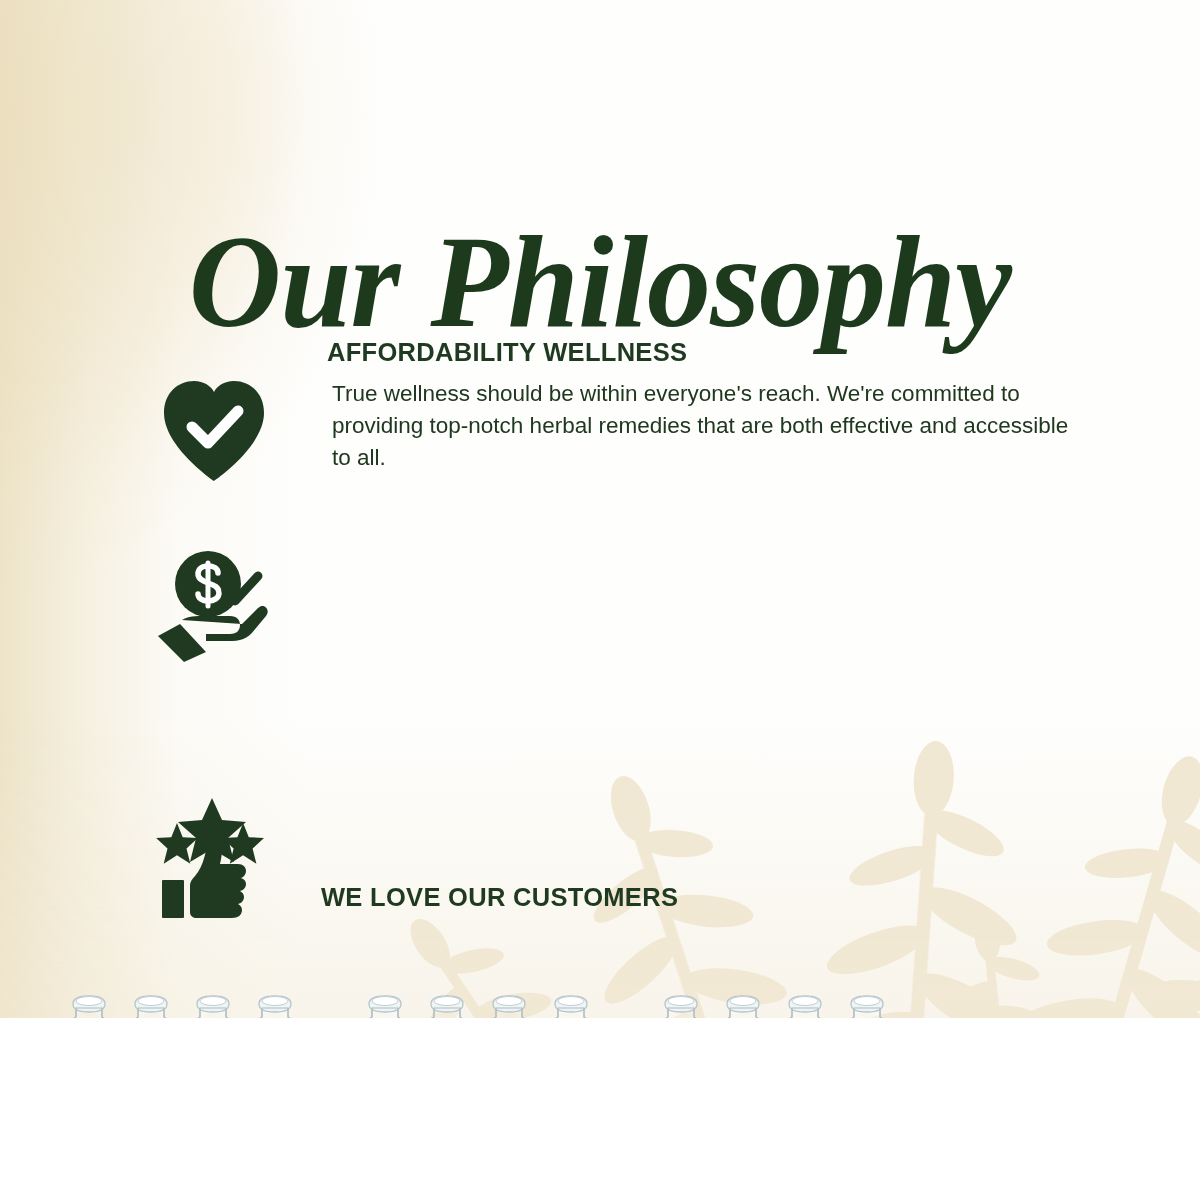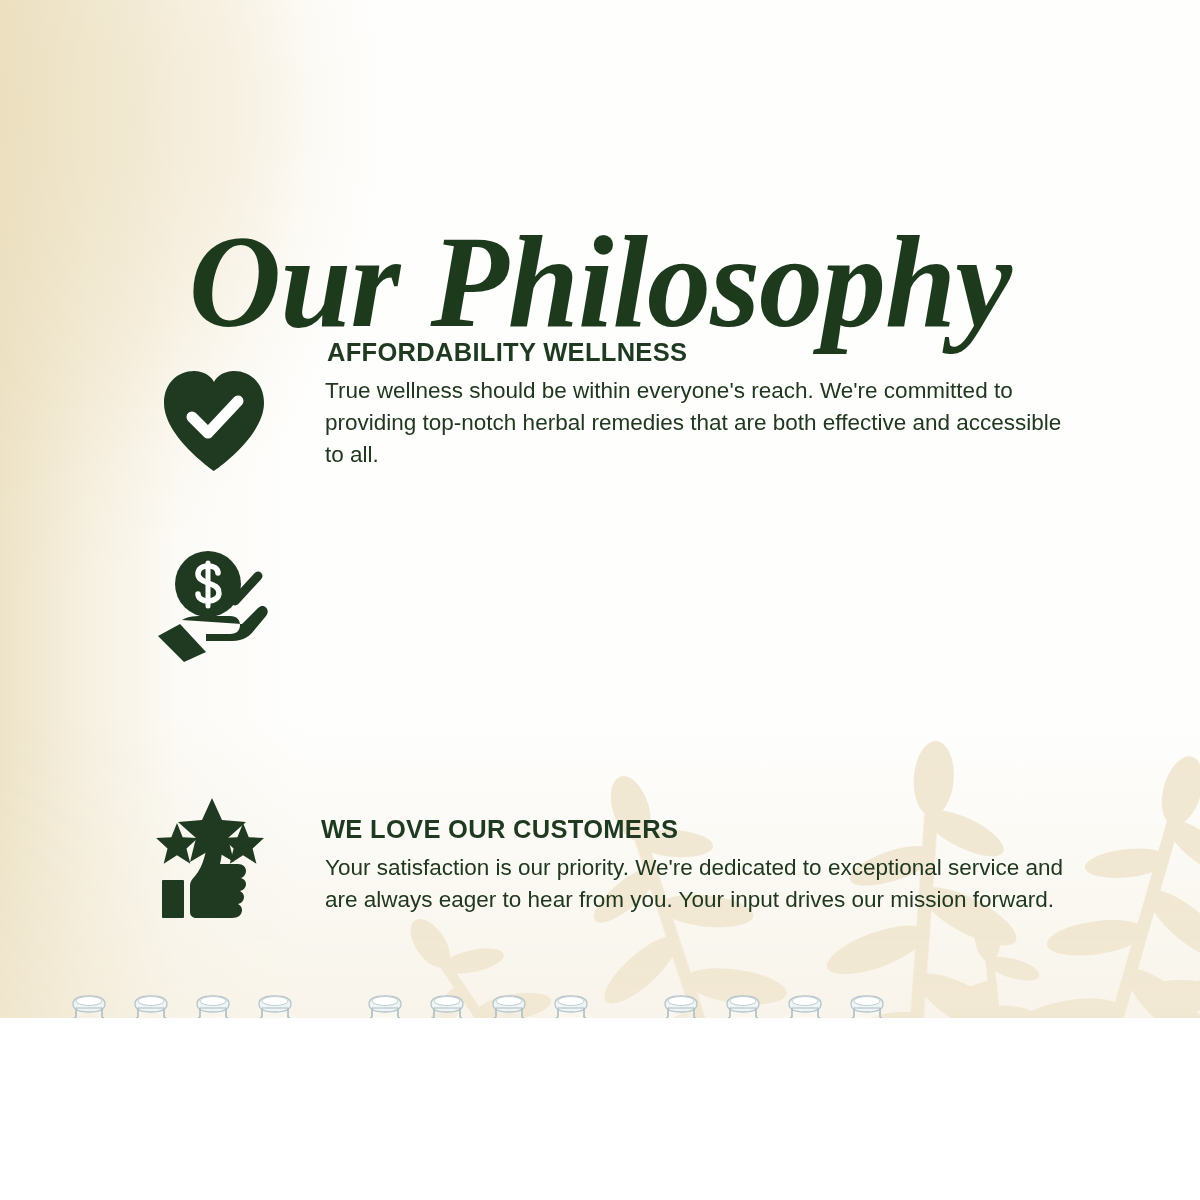--- a/index.html
+++ b/index.html
@@ -93,21 +93,21 @@
     color: #1f3a20;
     margin: 0 0 8px 0;
     white-space: nowrap;
   }
   .feature-desc {
     font-family: "Liberation Sans", sans-serif;
     font-weight: 400;
     font-size: 22.5px;
     line-height: 1.42;
     color: #20381f;
-    margin: 4px;
+    margin: 11px;
     max-width: 760px;
   }
 
   #feature-0 { top: 336px; }
   #feature-1 { top: 548px; }
   #feature-2 { top: 796px; }
 
   #feature-0 .feature-title { padding-left: 6px; }
 
   
@@ -208,21 +208,20 @@
         </g>
         <g fill="#1f3a20">
 
           <path d="M52 55 C50 63 48 70 44 76 C40 82 36 84 36 90 L36 116 C36 120 39 122 43 122 L78 122 C84 122 88 119 88 114 C88 111 86 109 84 108 C88 107 90 104 90 101 C90 98 88 96 86 95 C90 94 92 91 92 88 C92 85 90 83 87 82 C90 81 92 78 92 75 C92 71 89 68 84 68 L66 68 C66 68 68 60 68 54 C68 48 65 44 60 44 C55 44 53 48 52 55 Z"></path>
           <rect x="8" y="84" width="22" height="38" rx="1"></rect>
         </g>
       </svg>
     </div>
     <div class="feature-body">
       <h2 class="feature-title">WE LOVE OUR CUSTOMERS</h2>
-      <p class="feature-desc">Your satisfaction is our priority. We're dedicated to exceptional service and are always eager to hear from you. Your input drives our mission forward.</p>
     </div>
   </div>
 
   <div class="vials">
     <div style="width:58px;"></div>
     <div class="vial-group" id="vg0">
         <div class="vial">
     <svg width="62" height="166" viewBox="0 0 62 166" aria-hidden="true">
       <defs>
         <linearGradient id="gr00" x1="0" y1="0" x2="1" y2="0">

